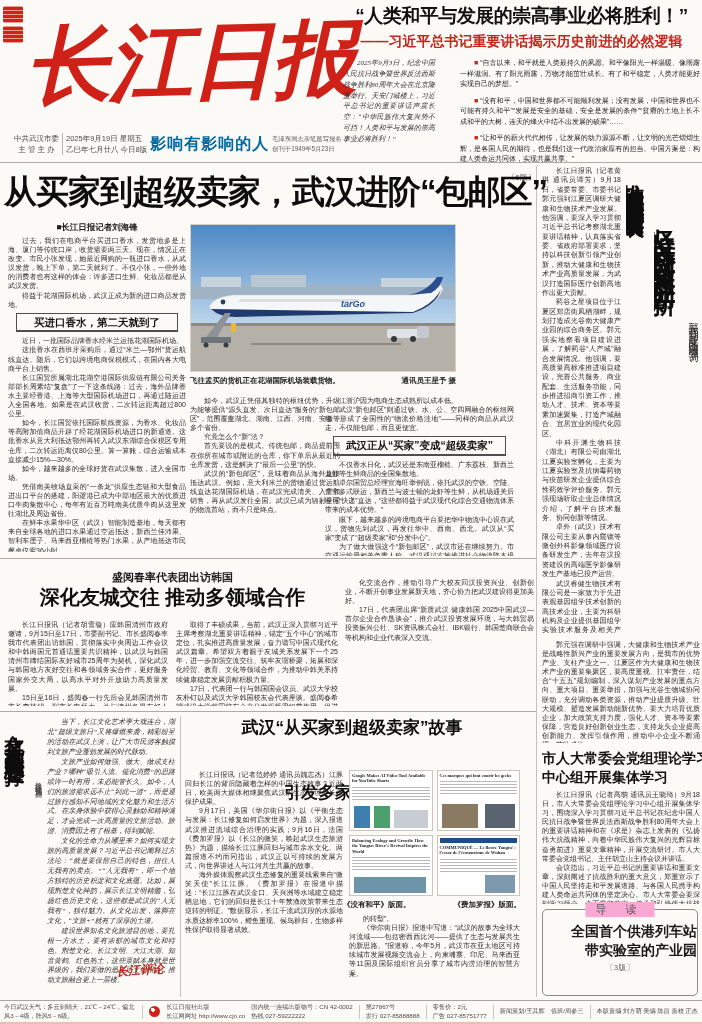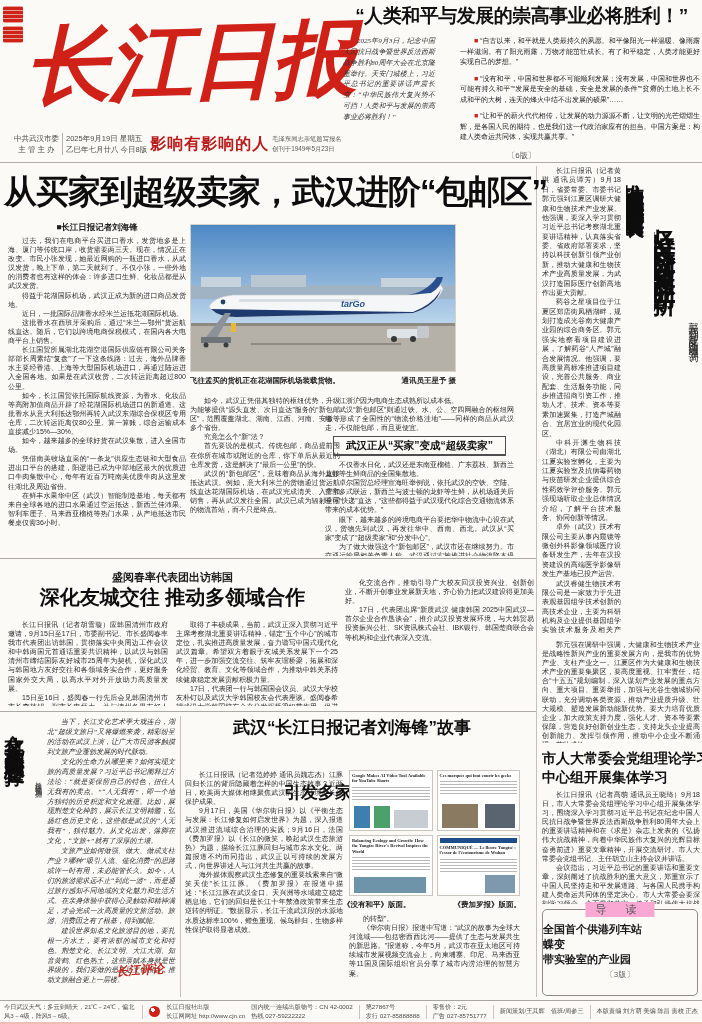--- a/index.html
+++ b/index.html
@@ -14,21 +14,21 @@
                  background-image:repeating-linear-gradient(0deg,rgba(255,255,255,.55) 0 1px,transparent 1px 4px); }
   .brand { position:absolute; left:26px; top:0px; width:316px; height:128px;
            font-family:"Liberation Serif", serif; font-weight:bold; font-style:italic;
            color:#cf2118; font-size:84px; line-height:126px; text-align:center;
            letter-spacing:-2px; transform:rotate(-1.5deg); white-space:nowrap; }
   .mast-info { position:absolute; left:14px; top:129px; width:330px; height:30px;
                display:flex; align-items:center; gap:3px; }
   .mi-col { font-size:7.5px; line-height:1.5; color:#4a4a48; white-space:nowrap; }
   .mi-div { width:1px; height:22px; background:#b9b6af; }
   .mast-slogan { font-family:"Liberation Serif", serif; font-weight:bold; font-size:16px;
-                 color:#b91c1c; white-space:nowrap; letter-spacing:1px; }
+                 color:#0369a1; white-space:nowrap; letter-spacing:1px; }
   .mi-tiny { font-size:6.3px; line-height:1.6; color:#5a5a57; white-space:nowrap; }
 
   
   .top-story { position:absolute; left:343px; top:3px; width:357px; height:158px; }
   .ts-h1 { font-size:19px; font-weight:900; text-align:center; letter-spacing:-0.5px;
            color:#111; white-space:nowrap; }
   .ts-h2 { font-size:14px; font-weight:bold; text-align:center; color:#c3271d;
            margin-top:4px; white-space:nowrap; }
   .ts-body { display:flex; gap:25px; margin-top:7px; }
   .ts-intro { width:92px; flex:none; font-family:"Liberation Serif", serif; font-style:italic;
@@ -80,21 +80,21 @@
   .npc-h2 { position:absolute; left:542px; top:769px; width:158px; text-align:left;
             font-size:14px; font-weight:900; color:#111; }
   .npc-body { position:absolute; left:542px; top:790px; width:158px; height:114px; }
 
   
   .daodu { position:absolute; left:542px; top:909px; width:156px; height:87px;
            border:1px solid #8f8c86; border-radius:5px; }
   .daodu-tab { position:absolute; top:-8px; left:50%; transform:translateX(-50%);
                background:#f9a8d4; padding:0 10px; font-size:11px; letter-spacing:8px;
                color:#555; white-space:nowrap; }
-  .daodu-body { padding-top:12px; text-align:left; font-size:11px; font-weight:bold;
+  .daodu-body { padding-top:12px; text-align:right; font-size:14px; font-weight:bold;
                 line-height:1.35; color:#1a1a1a; }
   .daodu-ref { text-align:center; font-size:8px; color:#666; margin-top:2px; }
 
   
   .kr-kicker { position:absolute; left:0; top:570px; width:345px; text-align:center;
                font-size:11px; font-weight:bold; color:#1c1c1c; }
   .kr-h { position:absolute; left:0; top:584px; width:345px; text-align:center;
           font-size:20px; font-weight:900; color:#0d0d0d; white-space:nowrap; }
   .kr-a { position:absolute; left:8px;  top:620px; width:160px; height:86px; }
   .kr-b { position:absolute; left:176px; top:620px; width:162px; height:86px; }
@@ -165,20 +165,21 @@
     </div>
     <div class="mast-slogan">影响有影响的人</div>
     <div class="mi-tiny">
       <div>毛泽东同志亲笔题写报名</div>
       <div>创刊于1949年5月23日</div>
     </div>
   </div>
 
   <div class="top-story">
     <div class="ts-h1">“人类和平与发展的崇高事业必将胜利！”</div>
+    <div class="ts-h2">——习近平总书记重要讲话揭示历史前进的必然逻辑</div>
     <div class="ts-body">
       <div class="ts-intro">2025年9月3日，纪念中国人民抗日战争暨世界反法西斯战争胜利80周年大会在北京隆重举行。天安门城楼上，习近平总书记的重要讲话声震长空：“中华民族伟大复兴势不可挡！人类和平与发展的崇高事业必将胜利！”</div>
       <div class="ts-quotes">
           <p>“自古以来，和平就是人类最持久的夙愿。和平像阳光一样温暖、像雨露一样滋润。有了阳光雨露，万物才能茁壮成长。有了和平稳定，人类才能更好实现自己的梦想。”</p>
           <p>“没有和平，中国和世界都不可能顺利发展；没有发展，中国和世界也不可能有持久和平”“发展是安全的基础，安全是发展的条件”“贫瘠的土地上长不成和平的大树，连天的烽火中结不出发展的硕果”……</p>
           <p>“让和平的薪火代代相传，让发展的动力源源不断，让文明的光芒熠熠生辉，是各国人民的期待，也是我们这一代政治家应有的担当。中国方案是：构建人类命运共同体，实现共赢共享。”</p>
         </div>
     </div>
     <div class="ts-ref">〔6版〕</div>
   </div>
@@ -187,20 +188,21 @@
   <div class="vrule" style="left:536px;top:166px;height:831px"></div>
 
   <div class="lead-h">从买家到超级卖家，武汉进阶“包邮区”</div>
   <div class="byline">■长江日报记者刘海锋</div>
 
   <div class="col1 pcol">
     <div>
         <p>过去，我们在电商平台买进口香水，发货地多是上海、厦门等传统口岸，收货需要两三天。现在，情况正在改变。市民小张发现，她最近网购的一瓶进口香水，从武汉发货，晚上下单，第二天就到了。不仅小张，一些外地的消费者也有这样的体会：许多进口生鲜、化妆品都是从武汉发货。</p>
         <p>得益于花湖国际机场，武汉正成为新的进口商品发货地。</p>
       </div>
+    <div class="subhead">买进口香水，第二天就到了</div>
     <div>
         <p>近日，一批国际品牌香水经米兰运抵花湖国际机场。</p>
         <p>这批香水在西班牙采购后，通过“米兰—鄂州”货运航线直达。随后，它们以跨境电商保税模式，在国内各大电商平台上销售。</p>
         <p>长江国贸所属湖北花湖空港国际供应链有限公司关务部部长周素结“复盘”了一下这条线路：过去，海外品牌香水主要经香港、上海等大型国际机场进口，再通过陆运进入全国各地。如果是在武汉收货，二次转运距离超过800公里。</p>
         <p>如今，长江国贸依托国际航线资源，为香水、化妆品等高附加值商品开辟了经花湖国际机场进口的新通道。这批香水从意大利抵达鄂州再转入武汉东湖综合保税区专用仓库，二次转运距离仅80公里。算一算账，综合运输成本直接减少15%—30%。</p>
         <p>如今，越来越多的全球好货在武汉集散，进入全国市场。</p>
         <p>凭借南美牧场直采的“一条龙”供应生态链和大型食品进出口平台的搭建，阳逻港已成为中部地区最大的优质进口牛肉集散中心，每年有近百万吨南美优质牛肉从这里发往湖北及周边省份。</p>
         <p>在鲜丰水果华中区（武汉）智能制造基地，每天都有来自全球各地的进口水果通过空运抵达，新西兰佳沛果、智利车厘子、马来西亚榴梿等热门水果，从产地抵达市民餐桌仅需36小时。</p>
       </div>
 
@@ -307,42 +309,41 @@
   <div class="npc-h2">中心组开展集体学习</div>
   <div class="npc-body pcol" style="font-size:7px">
       <p>长江日报讯（记者高萌 通讯员王晓琦）9月18日，市人大常委会党组理论学习中心组开展集体学习，围绕深入学习贯彻习近平总书记在纪念中国人民抗日战争暨世界反法西斯战争胜利80周年大会上的重要讲话精神和在《求是》杂志上发表的《弘扬伟大抗战精神，向着中华民族伟大复兴的光辉目标奋勇前进》重要文章精神，开展交流研讨。市人大常委会党组书记、主任胡立山主持会议并讲话。</p>
       <p>会议指出，习近平总书记的重要讲话和重要文章，深刻阐述了抗战胜利的重大意义，郑重宣示了中国人民坚持走和平发展道路、与各国人民携手构建人类命运共同体的坚定决心。市人大常委会要深刻学习领会、全面贯彻落实，传承和弘扬伟大抗战精神，推动人大工作高质量发展。〔下转第二版〕</p>
     </div>
 
   <div class="daodu">
     <div class="daodu-tab">导 读</div>
     <div class="daodu-body">
       <div>全国首个供港列车站</div>
-      <div>蝶变</div>
       <div>带实验室的产业园</div>
     </div>
     <div class="daodu-ref">〔3版〕</div>
   </div>
 
   <div class="hrule" style="left:0;top:711px;width:536px"></div>
   <div class="vrule" style="left:180px;top:716px;height:281px"></div>
 
   <div class="cu">
     <div class="cu-title">文化是文旅融合的核心支撑</div>
     <div class="cu-byline">长江日报评论员刘功虎</div>
     <div class="cu-text">
         <p>当下，长江文化艺术季大戏连台，湖北“超级文旅日”又将爆燃来袭，精彩纷呈的活动在武汉上演，让广大市民游客触摸到文旅产业蓬勃发展的时代脉动。</p>
+        <p>文旅产业如何做强、做大、做成支柱产业？哪种“吸引人流、催化消费”的思路或许一时有用，未必能管长久。如今，人们的旅游需求远不止“到此一游”，而是通过旅行感知不同地域的文化魅力和生活方式。在亲身体验中获得心灵触动和精神满足，才会完成一次高质量的文旅活动。旅游、消费因之有了根基，得到赋能。</p>
         <p>文化的生命力从哪里来？如何实现文旅的高质量发展？习近平总书记阐释过方法论：“就是要保留自己的特色，扭住人无我有的卖点。”“人无我有”，即一个地方独特的历史积淀和文化底蕴。比如，展现荆楚文化神韵，展示长江文明精髓，弘扬红色历史文化，这些都是武汉的“人无我有”，独特魅力。从文化出发，落脚在文化，“文旅+”就有了深厚的土壤。</p>
-        <p>文旅产业如何做强、做大、做成支柱产业？哪种“吸引人流、催化消费”的思路或许一时有用，未必能管长久。如今，人们的旅游需求远不止“到此一游”，而是通过旅行感知不同地域的文化魅力和生活方式。在亲身体验中获得心灵触动和精神满足，才会完成一次高质量的文旅活动。旅游、消费因之有了根基，得到赋能。</p>
         <p>建设世界知名文化旅游目的地，要扎根一方水土，要有浓郁的城市文化和特色。荆楚文化、长江文明、大江大湖、知音黄鹤、红色热土，这些禀赋本身就是世界级的，我们要做的是立足文化根点，推动文旅融合更上一层楼。</p>
       </div>
   </div>
   <div class="cu-sign">长江评论</div>
 
-  <div class="md-h1">武汉“长江日报记者刘海锋”故事</div>
+  <div class="md-h1">武汉“从买家到超级卖家”故事</div>
   <div class="md-h2">引发多家外媒关注</div>
   <div class="md-left pcol">
       <p>长江日报讯（记者范婷婷 通讯员魏志杰）江豚回归长江的背后隐藏着怎样的中国生态故事？近两日，欧美两大媒体相继聚焦武汉的生态环境及长江保护成果。</p>
       <p>9月17日，美国《华尔街日报》以《平衡生态与发展：长江修复如何启发世界》为题，深入报道武汉推进流域综合治理的实践；9月16日，法国《费加罗报》以《长江的微笑，唤起武汉生态旅游热》为题，描绘长江江豚回归与城市亲水文化。两篇报道不约而同指出，武汉正以可持续的发展方式，向世界讲述人与江河共生共赢的故事。</p>
       <p>海外媒体观察武汉生态修复的重要线索来自“微笑天使”长江江豚。《费加罗报》在报道中描述：“长江江豚在武汉金口、天兴洲等水域建立稳定栖息地，它们的回归是长江十年禁渔政策带来生态逆转的明证。”数据显示，长江干流武汉段的水源地水质达标率100%，鳤鱼重现、候鸟群归，生物多样性保护取得显著成效。</p>
     </div>
 
   <div class="clips">
     <div class="clip">
       <div class="clip-title">Google Makes AI Video Tool Available for YouTube Shorts</div>

